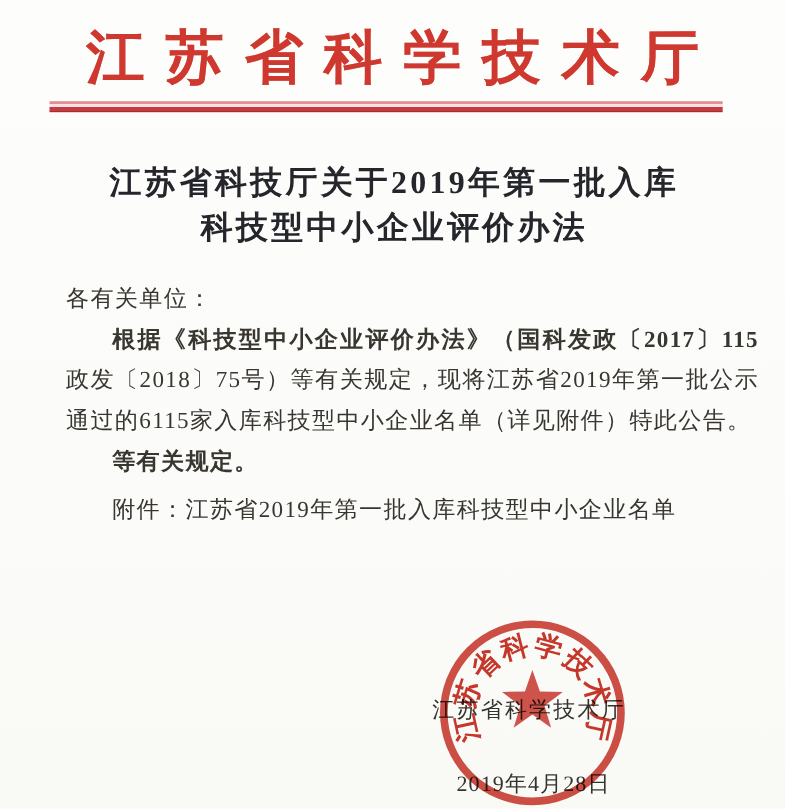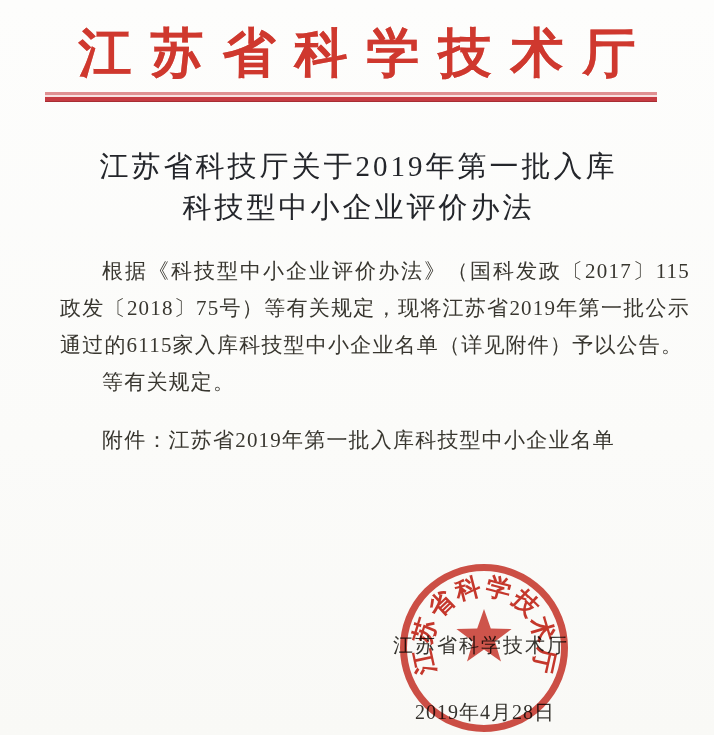--- a/index.html
+++ b/index.html
@@ -41,43 +41,43 @@
     background:linear-gradient(180deg,
       var(--rule-red-light) 0 26%,
       #f7e3e3 26% 52%,
       var(--rule-red) 52% 92%,
       #a82d33 92% 100%);
   }
   
   .doc-title{
     position:absolute;top:146px;left:0;right:0;
     text-align:center;
-    font-weight:normal;
+    font-weight:bold;
     color:var(--title-ink);
     font-size:29px;line-height:41px;
     letter-spacing:3px;
     padding-left:3px;
     white-space:nowrap;
   }
   
   .body-text{
     position:absolute;top:253px;left:60px;width:630px;
     color:var(--ink);
     font-size:21px;line-height:37px;
     letter-spacing:1.2px;
   }
   .body-text .line{min-height:37px;white-space:nowrap;}
-  .body-text .indent{text-indent:42px;}
+  .body-text .indent{text-indent:42px;font-weight:bold;}
   .body-text .just{
     white-space:normal;
     text-align:justify;
     text-align-last:justify;
   }
   .body-text .attachment{
-    margin-top:21px;
+    margin-top:7px;
     text-indent:42px;
     white-space:nowrap;
   }
   
   .sign-agency{
     position:absolute;top:632px;left:393px;
     font-size:20px;letter-spacing:2px;color:#35332e;white-space:nowrap;
   }
   .sign-date{
     position:absolute;top:699px;left:415px;
@@ -105,23 +105,24 @@
 
   <div class="letterhead-agency">江苏省科学技术厅</div>
   <div class="letterhead-rule"></div>
 
   <div class="doc-title">
     <div>江苏省科技厅关于2019年第一批入库</div>
     <div>科技型中小企业评价办法</div>
   </div>
 
   <div class="body-text">
+    <div class="line">各有关单位：</div>
     <div class="line indent just">根据《科技型中小企业评价办法》（国科发政〔2017〕115</div>
     <div class="line just">政发〔2018〕75号）等有关规定，现将江苏省2019年第一批公示</div>
-    <div class="line">通过的6115家入库科技型中小企业名单（详见附件）予以公告。</div>
+    <div class="line">通过的6115家入库科技型中小企业名单（详见附件）特此公告。</div>
     <div class="line indent">等有关规定。</div>
     <div class="attachment">附件：江苏省2019年第一批入库科技型中小企业名单</div>
   </div>
 
   <div class="sign-agency">江苏省科学技术厅</div>
   <div class="sign-date">2019年4月28日</div>
 
   <svg class="seal" viewBox="0 0 176 176" xmlns="http://www.w3.org/2000/svg">
     <circle cx="88" cy="88" r="80.5" fill="none" stroke="#c5281c" stroke-width="7" stroke-opacity=".88"></circle>
     <polygon fill="#c5281c" fill-opacity=".85" points="88,49 94.8,68.6 115.6,69 99,81.5 105,101.5 88,89.6 71,101.5 77,81.5 60.4,69 81.2,68.6"></polygon>

